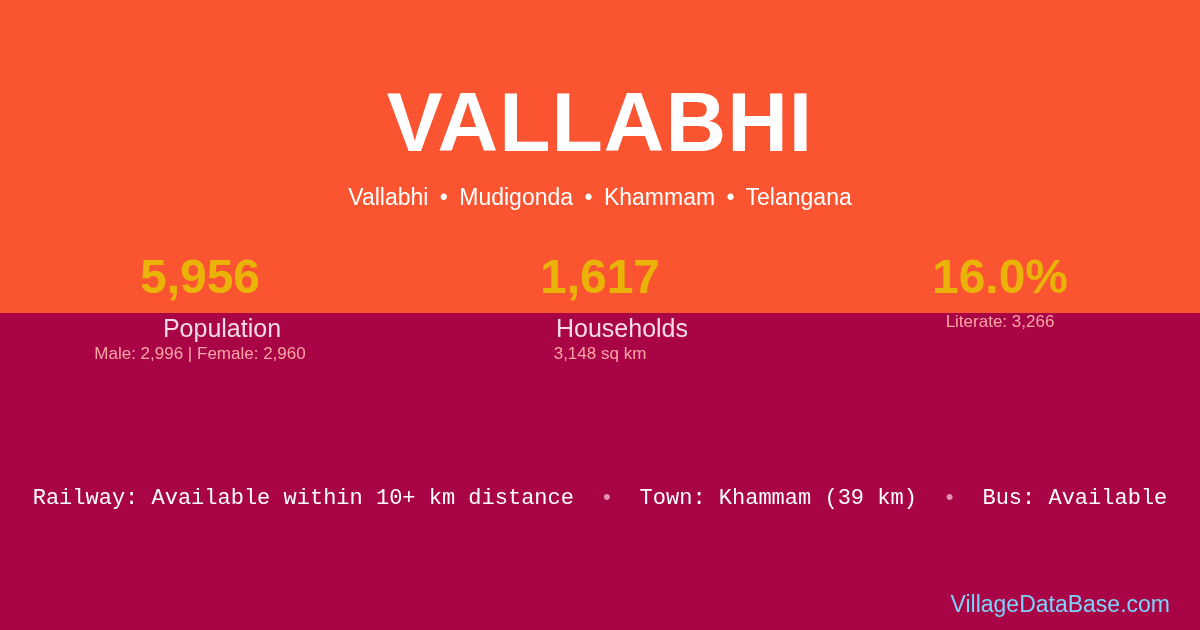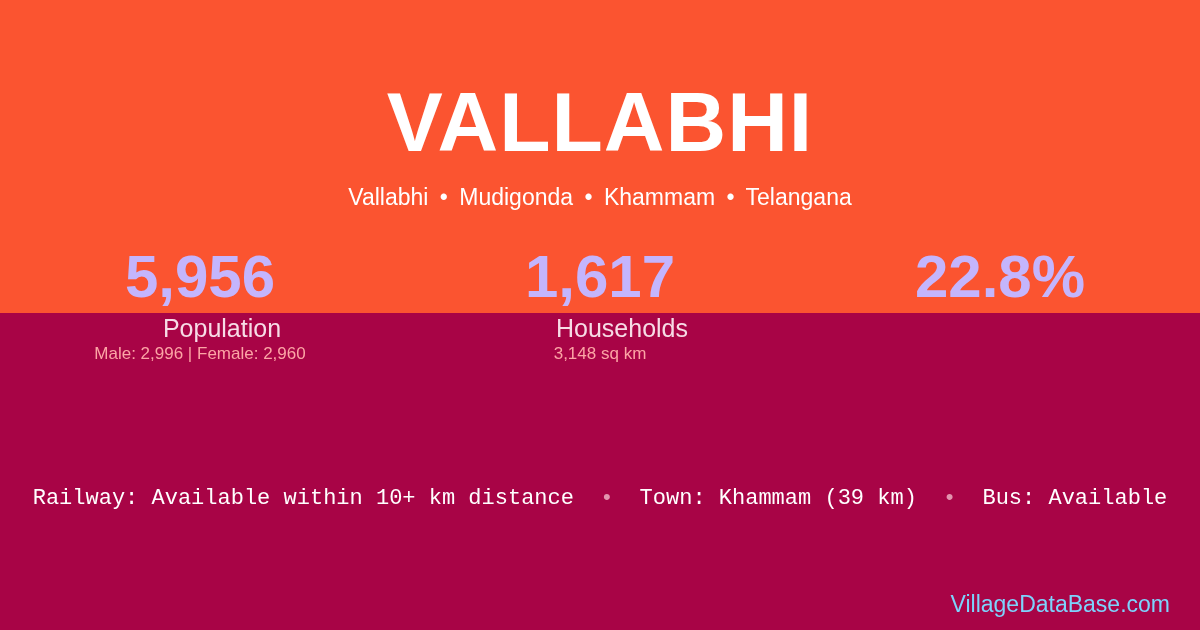--- a/index.html
+++ b/index.html
@@ -71,24 +71,24 @@
     width: 1200px;
     display: flex;
     flex-direction: row;
     z-index: 3;
   }
   .stat {
     flex: 1 1 0;
     text-align: center;
   }
   .stat-value {
-    font-size: 60px;
+    font-size: 48px;
     line-height: 68px;
     font-weight: 700;
-    color: #c4b5fd;
+    color: #eab308;
     letter-spacing: 0px;
   }
   .stat-label {
     margin-top: 2px;
     font-size: 25px;
     line-height: 30px;
     font-weight: 400;
     color: #f7dce6;
     padding-left: 44px;
   }
@@ -159,21 +159,22 @@
       <div class="stat-sub">Male: 2,996 | Female: 2,960</div>
     </div>
 
     <div class="stat">
       <div class="stat-value">1,617</div>
       <div class="stat-label">Households</div>
       <div class="stat-sub">3,148 sq km</div>
     </div>
 
     <div class="stat">
-      <div class="stat-value">22.8%</div>
+      <div class="stat-value">16.0%</div>
+      <div class="stat-sub">Literate: 3,266</div>
     </div>
 
   </div>
 
   <div class="amenities">
     <span>Railway: Available within 10+ km distance</span>
     <span class="sep">•</span>
     <span>Town: Khammam (39 km)</span>
     <span class="sep">•</span>
     <span>Bus: Available</span>

